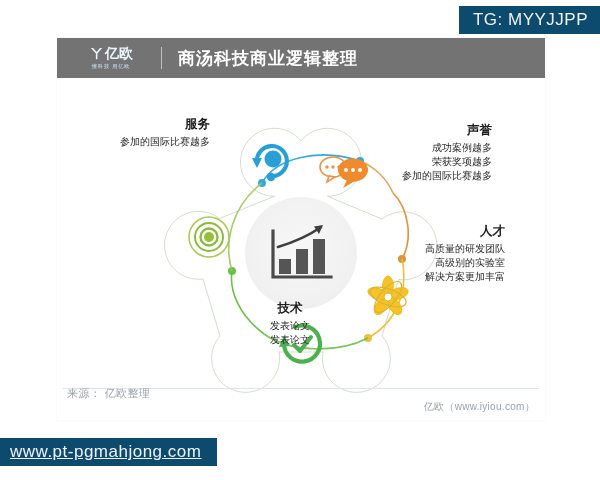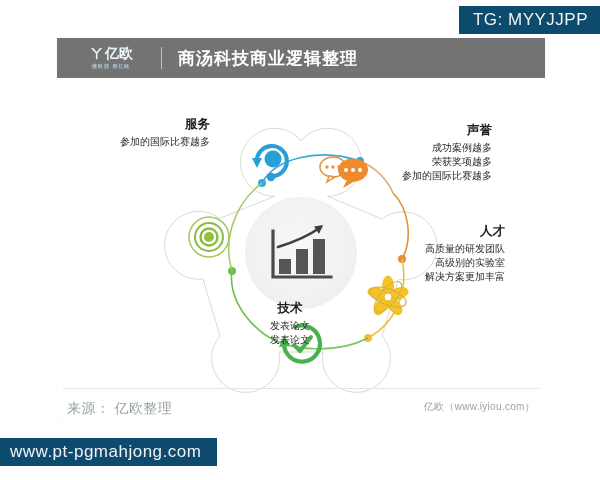--- a/index.html
+++ b/index.html
@@ -29,20 +29,21 @@
     top: 6px; right: 0px;
     height: 28px;
     padding: 0 12px 0 14px;
     font-size: 17px;
   }
   #wm-bottom {
     left: 0px; top: 438px;
     height: 28px;
     padding: 0 16px 0 10px;
     font-size: 17px;
+    text-decoration: underline;
   }
 
   
   #card {
     position: absolute;
     left: 57px; top: 38px;
     width: 488px; height: 382px;
     background: #ffffff;
     box-shadow: 0 0 0 1px rgba(0,0,0,0.015);
   }
@@ -138,22 +139,22 @@
     width: 488px; height: 42px;
   }
   #footer-rule {
     position: absolute;
     left: 6px; top: 10px;
     width: 476px; height: 1px;
     background: #dfe6e9;
   }
   #footer-left {
     position: absolute;
-    left: 10px; top: 22px;
-    font-size: 14px;
+    left: 10px; top: 8px;
+    font-size: 11px;
     color: #9aa3a8;
     letter-spacing: 0.4px;
   }
   #footer-right {
     position: absolute;
     right: 10px; top: 22px;
     font-size: 10px;
     color: #9aa3a8;
     letter-spacing: 0.3px;
   }

